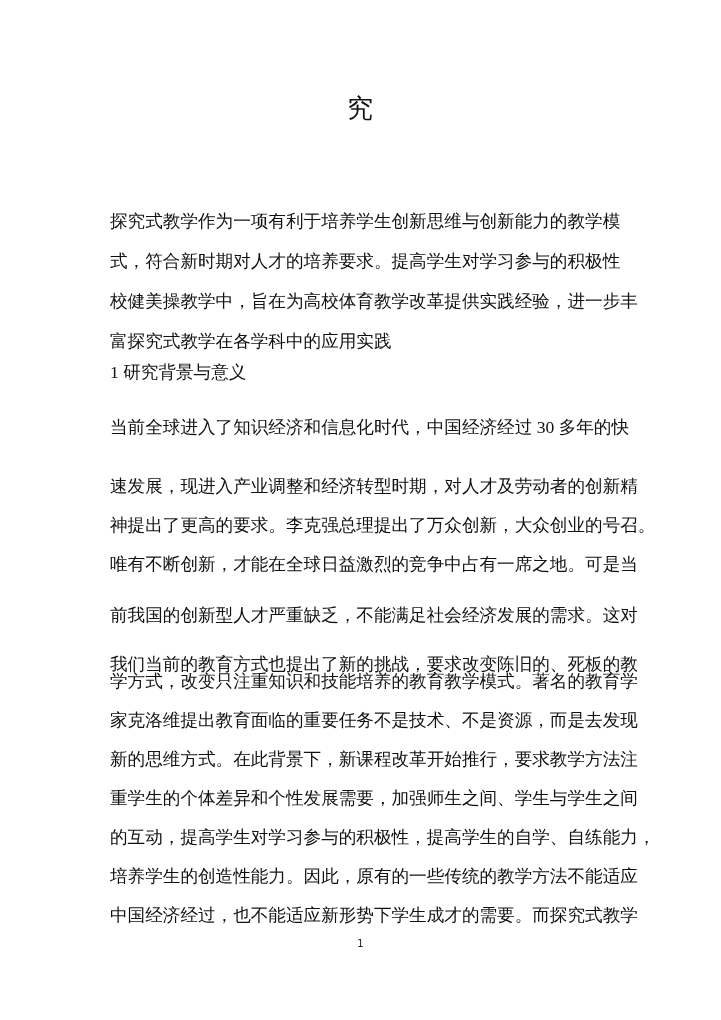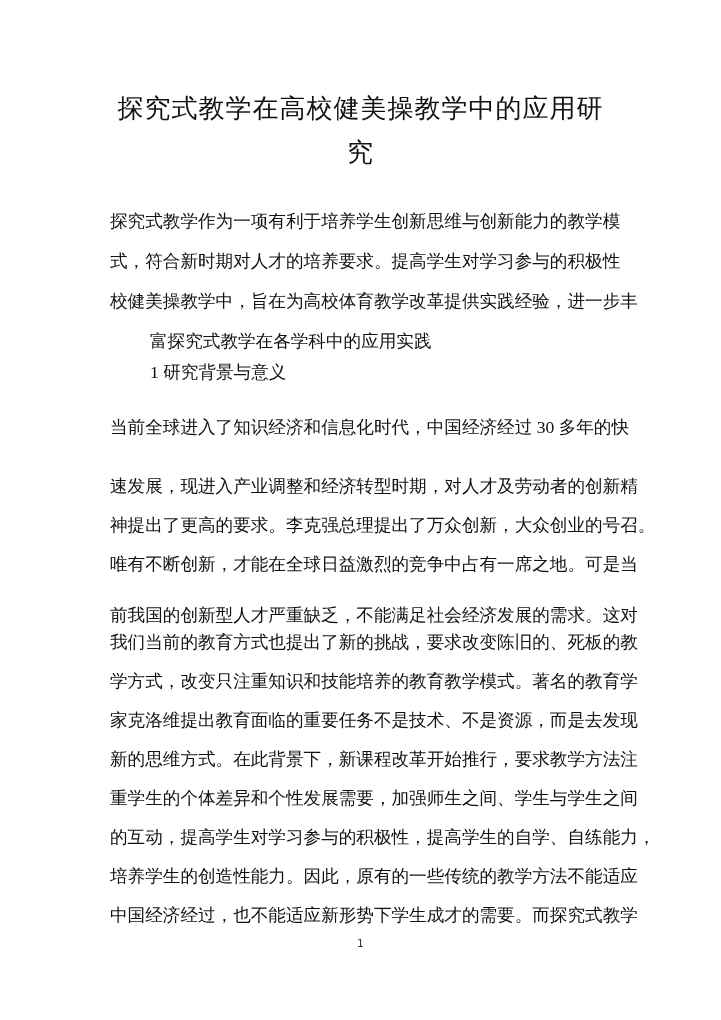--- a/index.html
+++ b/index.html
@@ -2,48 +2,47 @@
 <html><head>
 <meta charset="utf-8">
 <style>
   html, body { margin:0; padding:0; background:#ffffff; }
   body { width:721px; height:1020px; position:relative; overflow:hidden;
          font-family:"DejaVu Serif", "Liberation Serif", serif; color:#111; }
   .title { position:absolute; left:100px; width:521px; top:86px;
            text-align:center; font-size:26px; line-height:44px; letter-spacing:1px; }
   .line { position:absolute; left:110px; width:500px; font-size:17.6px; line-height:22px;
           white-space:nowrap; text-align:justify; text-align-last:justify;font-family:Liberation Serif, serif; }
-  .line.last { text-align-last:left;margin-left:40px; }
+  .line.last { text-align-last:left; }
   .pagenum { position:absolute; top:938px; left:0; width:721px; text-align:center;
              font-family:"DejaVu Sans", sans-serif; font-size:10px; color:#222; }
 </style>
 </head>
 <body>
 
 <div class="title">
-  <div>探究式教学在高校健美操教学中的应用研</div>
   <div>究</div>
 </div>
 
 <div>
   <div class="line" style="top:210px">探究式教学作为一项有利于培养学生创新思维与创新能力的教学模</div>
   <div class="line" style="top:250px">式，符合新时期对人才的培养要求。提高学生对学习参与的积极性</div>
   <div class="line" style="top:290px">校健美操教学中，旨在为高校体育教学改革提供实践经验，进一步丰</div>
   <div class="line last" style="top:330px">富探究式教学在各学科中的应用实践</div>
 </div>
 
 <div class="line last" style="top:361px">1  研究背景与意义</div>
 
 <div>
   <div class="line" style="top:416px">当前全球进入了知识经济和信息化时代，中国经济经过 30  多年的快</div>
   <div class="line" style="top:475px">速发展，现进入产业调整和经济转型时期，对人才及劳动者的创新精</div>
   <div class="line" style="top:514px">神提出了更高的要求。李克强总理提出了万众创新，大众创业的号召。</div>
   <div class="line" style="top:553px">唯有不断创新，才能在全球日益激烈的竞争中占有一席之地。可是当</div>
   <div class="line" style="top:604px">前我国的创新型人才严重缺乏，不能满足社会经济发展的需求。这对</div>
-  <div class="line" style="top:631px">我们当前的教育方式也提出了新的挑战，要求改变陈旧的、死板的教</div>
+  <div class="line" style="top:653px">我们当前的教育方式也提出了新的挑战，要求改变陈旧的、死板的教</div>
   <div class="line" style="top:670px">学方式，改变只注重知识和技能培养的教育教学模式。著名的教育学</div>
   <div class="line" style="top:709px">家克洛维提出教育面临的重要任务不是技术、不是资源，而是去发现</div>
   <div class="line" style="top:748px">新的思维方式。在此背景下，新课程改革开始推行，要求教学方法注</div>
   <div class="line" style="top:787px">重学生的个体差异和个性发展需要，加强师生之间、学生与学生之间</div>
   <div class="line" style="top:826px">的互动，提高学生对学习参与的积极性，提高学生的自学、自练能力，</div>
   <div class="line" style="top:865px">培养学生的创造性能力。因此，原有的一些传统的教学方法不能适应</div>
   <div class="line" style="top:904px">中国经济经过，也不能适应新形势下学生成才的需要。而探究式教学</div>
 </div>
 
 <div class="pagenum">1</div>

